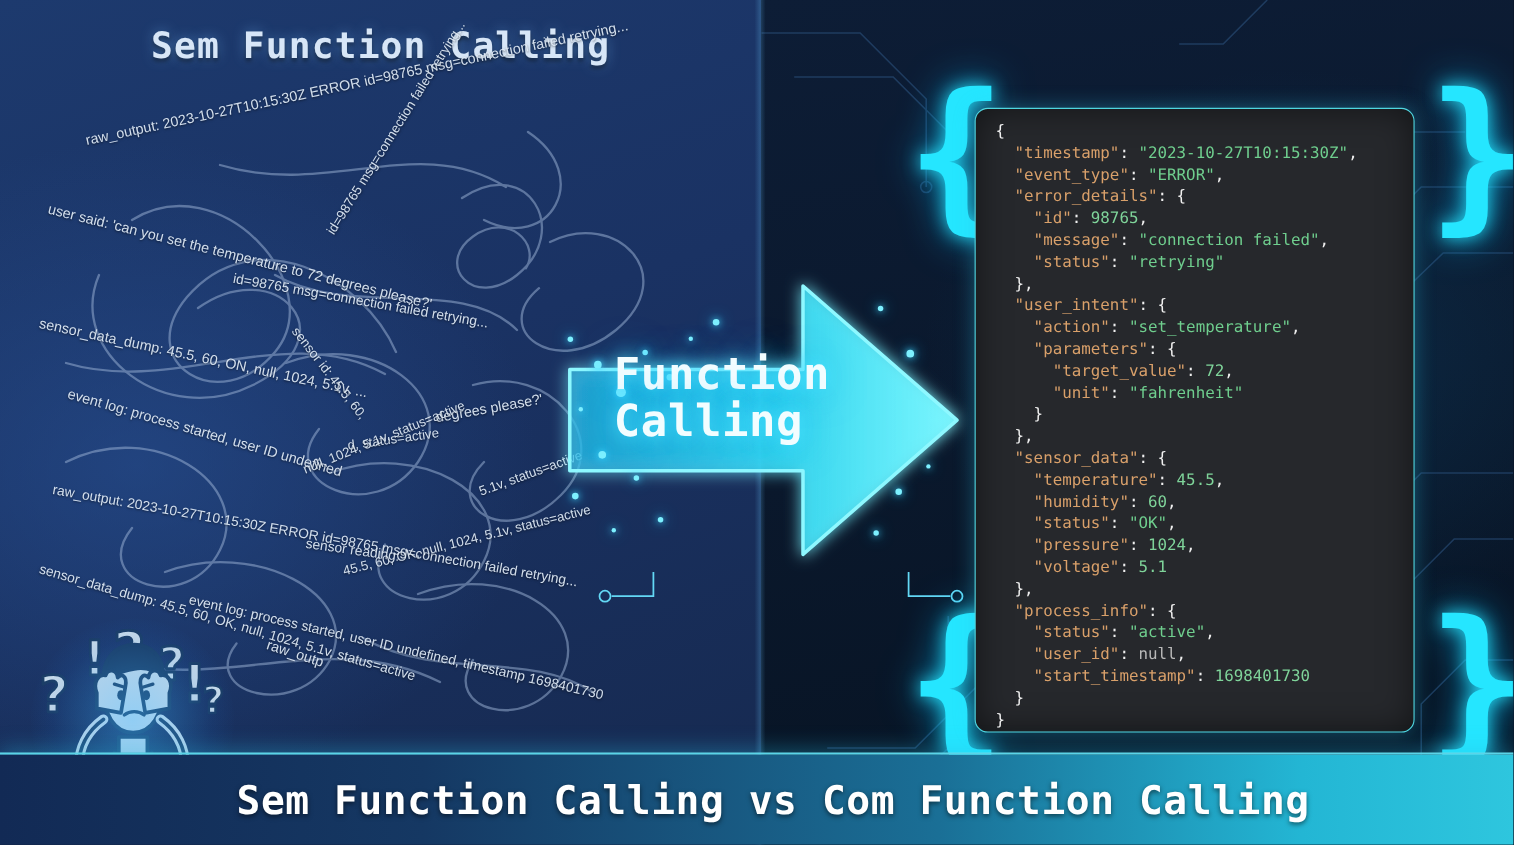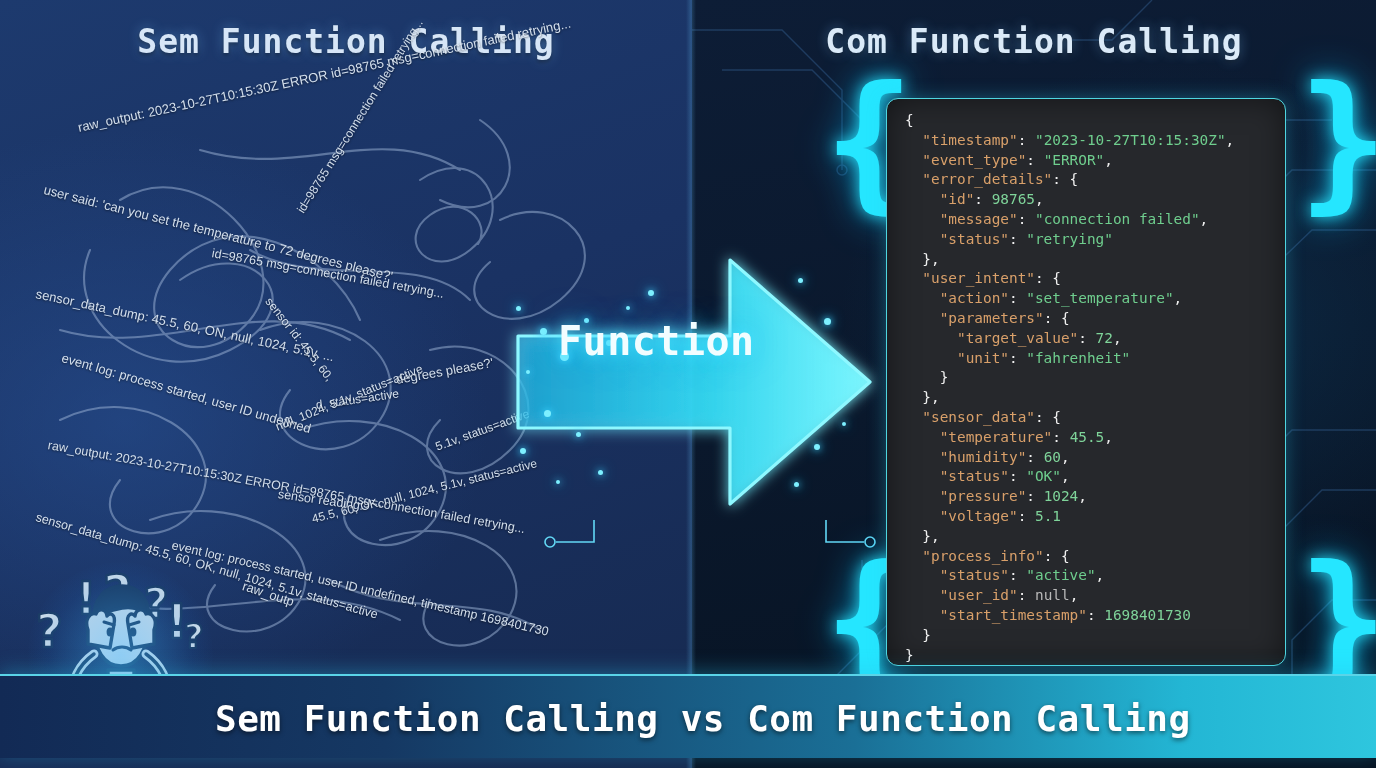--- a/index.html
+++ b/index.html
@@ -117,21 +117,21 @@
     color: #e8e8e8;
   }
   .tk-key  { color: #d9a06a; }
   .tk-str  { color: #6fce8e; }
   .tk-num  { color: #7fd49a; text-align: right; }
   .tk-null { color: #b9b9b9; }
   .tk-p    { color: #f0f0f0; }
 
   
   .banner {
-    position:absolute; left:0; bottom: 10px; width: 1376px; height: 84px;
+    position:absolute; left:0; bottom: 0; width: 1376px; height: 84px;
     background: linear-gradient(to right, #122a55 0%, #153863 28%, #1a6f96 62%, #23b6d4 86%, #2ec6de 100%);
     border-top: 2px solid #5ad4e8;
     box-shadow: 0 -3px 18px rgba(40,190,230,.35);
   }
   .banner-text {
     position:absolute; left: 215px; top: 0; height: 84px;
     display:flex; align-items:center;
     font-size: 36px; font-weight: 700; color:#ffffff;
     letter-spacing: .5px;
     text-shadow: 0 2px 5px rgba(0,0,0,.55);
@@ -164,21 +164,20 @@
         <path d="M30 70 L120 70 L180 130"></path>
         <path d="M0 30 L90 30 L150 90 L150 170"></path>
         <circle cx="150" cy="170" r="5"></circle>
         <path d="M380 40 L420 40 L460 0"></path>
       </svg>
     </div>
   </div>
   <div class="split-glow"></div>
 
   <div class="head head-left">Sem Function Calling</div>
-  <div class="head head-right">Com Function Calling</div>
 
   <div class="squiggles">
     <svg width="692" height="700" viewBox="0 0 692 700" fill="none" stroke="#9fb6d8" stroke-width="2.1" stroke-linecap="round">
       <path d="M120 200 C200 150, 300 260, 250 320 C200 380, 120 330, 170 270 C230 200, 330 250, 360 320"></path>
       <path d="M420 180 C480 140, 520 210, 470 250 C430 282, 395 240, 430 215 C462 192, 492 222, 478 244"></path>
       <path d="M500 220 C560 190, 620 250, 560 300 C505 345, 445 300, 490 262"></path>
       <path d="M90 250 C60 320, 150 390, 230 350 C320 305, 250 230, 180 280"></path>
       <path d="M260 330 C340 300, 420 360, 380 420 C340 478, 250 440, 290 390"></path>
       <path d="M60 420 C140 380, 230 440, 200 500 C170 560, 80 530, 120 480"></path>
       <path d="M300 430 C380 400, 470 450, 440 510 C410 570, 320 545, 350 495"></path>
@@ -305,20 +304,21 @@
       <span class="pdot" style="left:100px; top:238px; width:5px;  height:5px;"></span>
       <span class="pdot" style="left:58px;  top:248px; width:4px;  height:4px;"></span>
       <span class="pdot" style="left:300px; top:46px;  width:5px;  height:5px;"></span>
       <span class="pdot" style="left:326px; top:86px;  width:7px;  height:7px;"></span>
       <span class="pdot" style="left:316px; top:212px; width:6px;  height:6px;"></span>
       <span class="pdot" style="left:296px; top:250px; width:5px;  height:5px;"></span>
       <span class="pdot" style="left:344px; top:190px; width:4px;  height:4px;"></span>
     </div>
     <div class="arrow-text">
       <div>Function</div>
+      <div>Calling</div>
     </div>
   </div>
 
   <div class="cap-rail">
     <svg width="340" height="60" viewBox="0 0 340 60" fill="none" stroke="#63d8f5" stroke-width="1.6">
       <path d="M16 22 L54 22 L54 0"></path>
       <circle cx="10" cy="22" r="5"></circle>
       <path d="M324 22 L286 22 L286 0"></path>
       <circle cx="330" cy="22" r="5"></circle>
     </svg>

